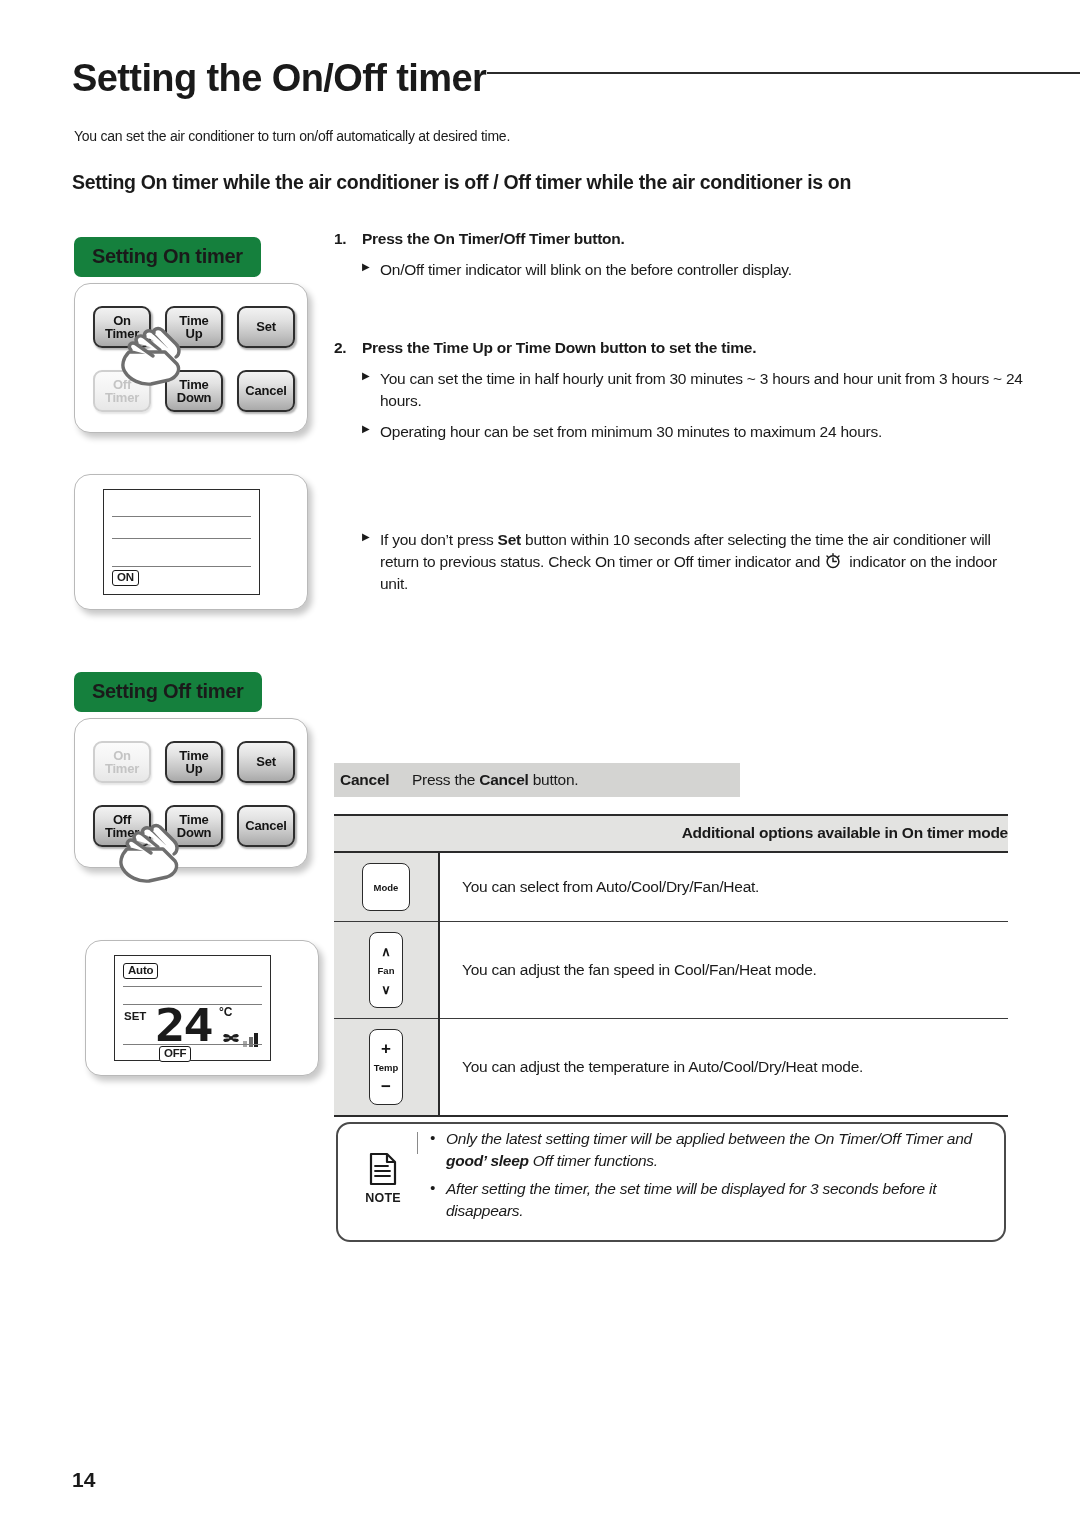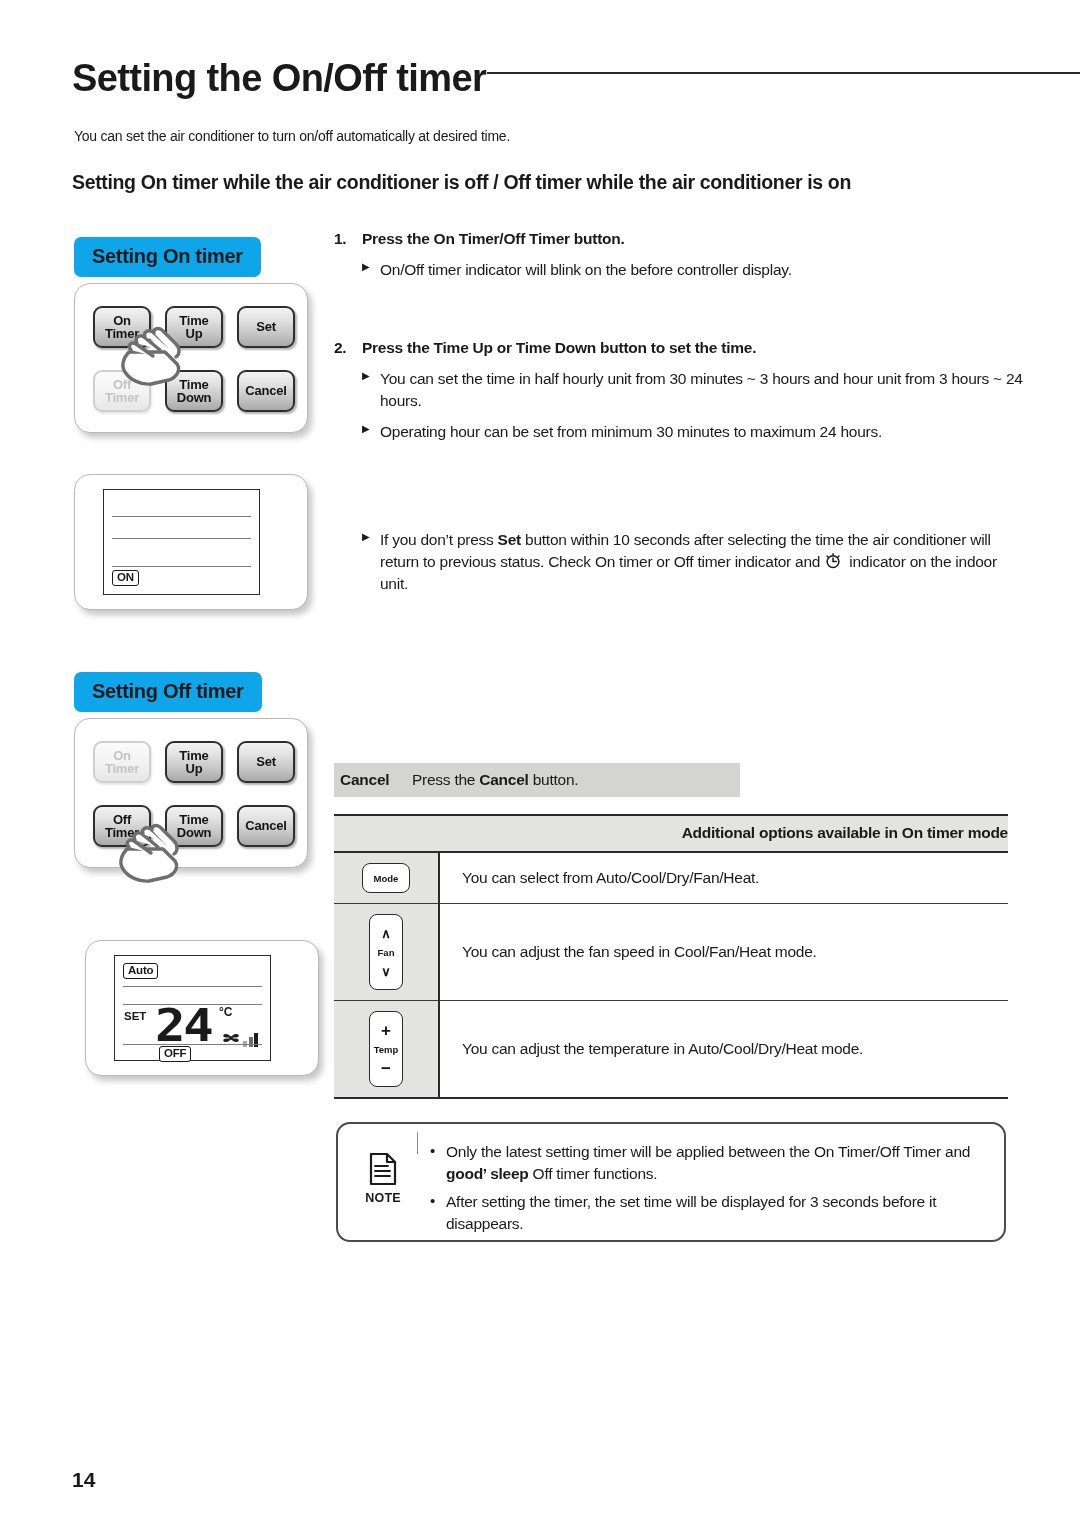--- a/index.html
+++ b/index.html
@@ -48,21 +48,21 @@
     top: 171px;
     font-size: 19.5px;
     font-weight: bold;
     letter-spacing: -0.35px;
     white-space: nowrap;
   }
 
   
   .pill-label {
     position: absolute;
-    background: #0ea5e9;
+    background: #15803d;
     border-radius: 7px;
     font-size: 20px;
     font-weight: bold;
     letter-spacing: -0.3px;
     padding: 8px 18px 9px 18px;
     white-space: nowrap;
   }
   #pill-on  { left: 74px; top: 237px; }
   #pill-off { left: 74px; top: 672px; }
 
@@ -293,21 +293,21 @@
     align-items: center;
     justify-content: center;
     border: 1.6px solid #2b2b2b;
     border-radius: 8px;
     background: #ffffff;
     font-size: 9.5px;
     font-weight: bold;
     color: #141414;
     box-sizing: border-box;
   }
-  .minibtn.mode { width: 48px; height: 30px; }
+  .minibtn.mode { width: 48px; height: 48px; }
   .minibtn.fan  { width: 34px; height: 76px; gap: 7px; }
   .minibtn.temp { width: 34px; height: 76px; gap: 5px; }
   .chev { font-size: 13px; line-height: 1; font-weight: bold; }
   .pm   { font-size: 17px; line-height: 1; font-weight: bold; }
 
   
   #note-box {
     position: absolute;
     left: 336px;
     top: 1122px;
@@ -333,22 +333,23 @@
   #note-divider {
     position: absolute;
     left: 79px;
     top: 8px;
     height: 22px;
     border-left: 1.4px solid #8a8a8a;
   }
   #note-list {
     position: absolute;
     left: 88px;
-    top: 17px;
+    top: 4px;
     width: 560px;
+    font-style: italic;
   }
   .note-item {
     position: relative;
     padding-left: 20px;
     font-size: 15.5px;
     letter-spacing: -0.25px;
     line-height: 1.42;
     margin-bottom: 6px;
   }
   .note-item::before {

